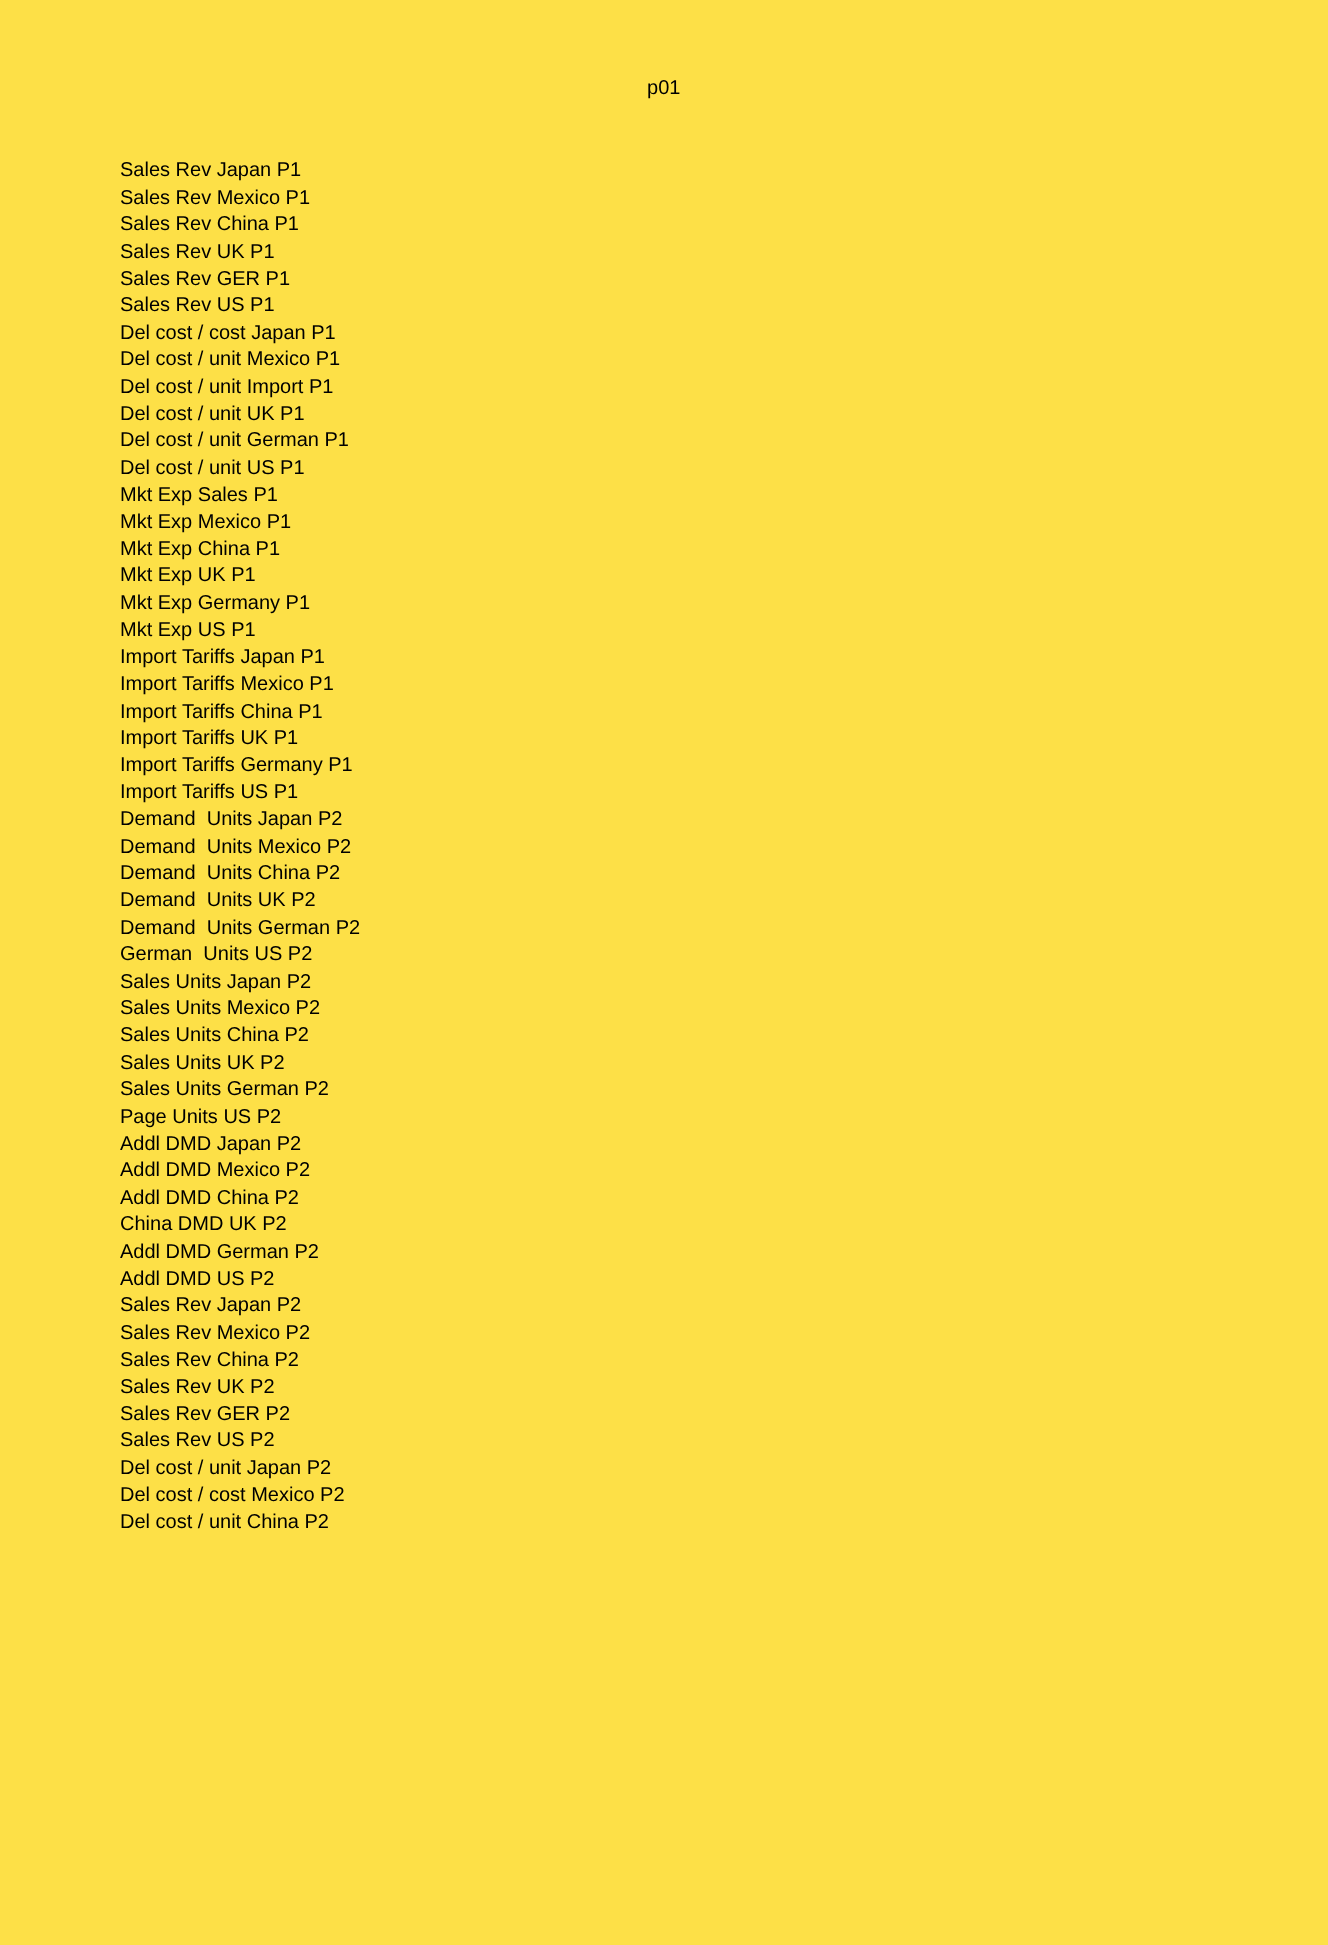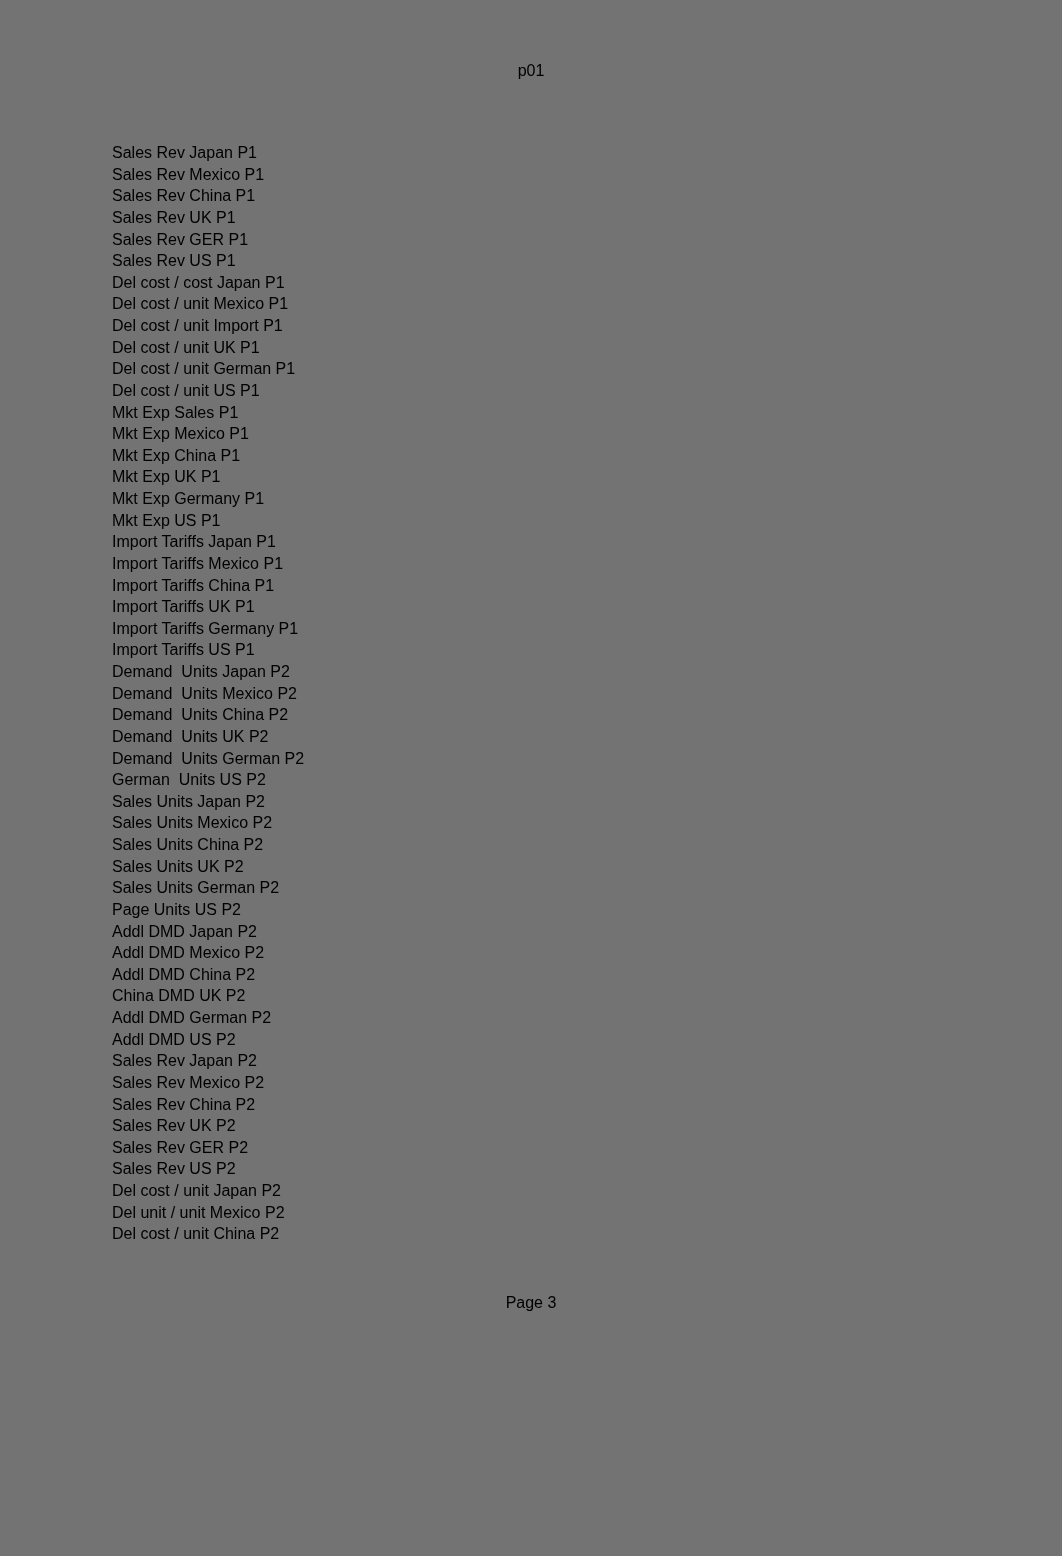--- a/index.html
+++ b/index.html
@@ -9,40 +9,40 @@
     background: #ffffff;
   }
   body {
     font-family: "Liberation Sans", sans-serif;
     color: #000000;
   }
   .page {
     position: relative;
     width: 1062px;
     height: 1556px;
-    background: #737373;
+    background: #fde047;
     overflow: hidden;
     box-sizing: border-box;
   }
   .page-header {
     position: absolute;
     top: 60px;
     left: 0;
     width: 1062px;
     text-align: center;
     font-size: 16px;
     line-height: 22px;
     color: #000000;
     white-space: pre;
   }
   .content-list {
     position: absolute;
     top: 126px;
     left: 96px;
-    margin: 16px;
+    margin: 0;
     padding: 0;
     list-style: none;
   }
   .content-list li {
     font-size: 16px;
     line-height: 21.62px;
     color: #000000;
     white-space: pre;
     margin: 0;
     padding: 0;
@@ -109,19 +109,18 @@
       <li>China DMD UK P2</li>
       <li>Addl DMD German P2</li>
       <li>Addl DMD US P2</li>
       <li>Sales Rev Japan P2</li>
       <li>Sales Rev Mexico P2</li>
       <li>Sales Rev China P2</li>
       <li>Sales Rev UK P2</li>
       <li>Sales Rev GER P2</li>
       <li>Sales Rev US P2</li>
       <li>Del cost / unit Japan P2</li>
-      <li>Del unit / unit Mexico P2</li>
+      <li>Del cost / cost Mexico P2</li>
       <li>Del cost / unit China P2</li>
     </ul>
 
-  <div class="page-footer">Page 3</div>
 
 </div>
 
 </body></html>

